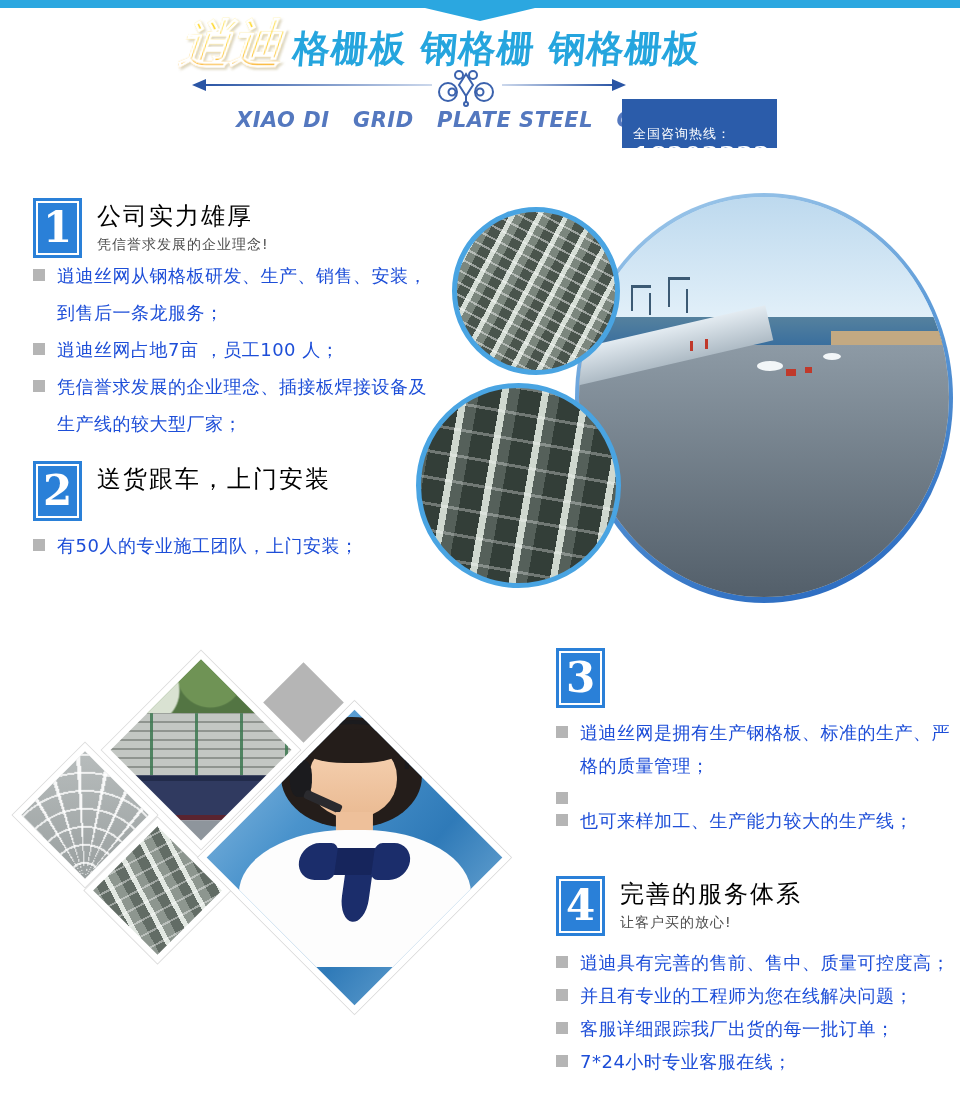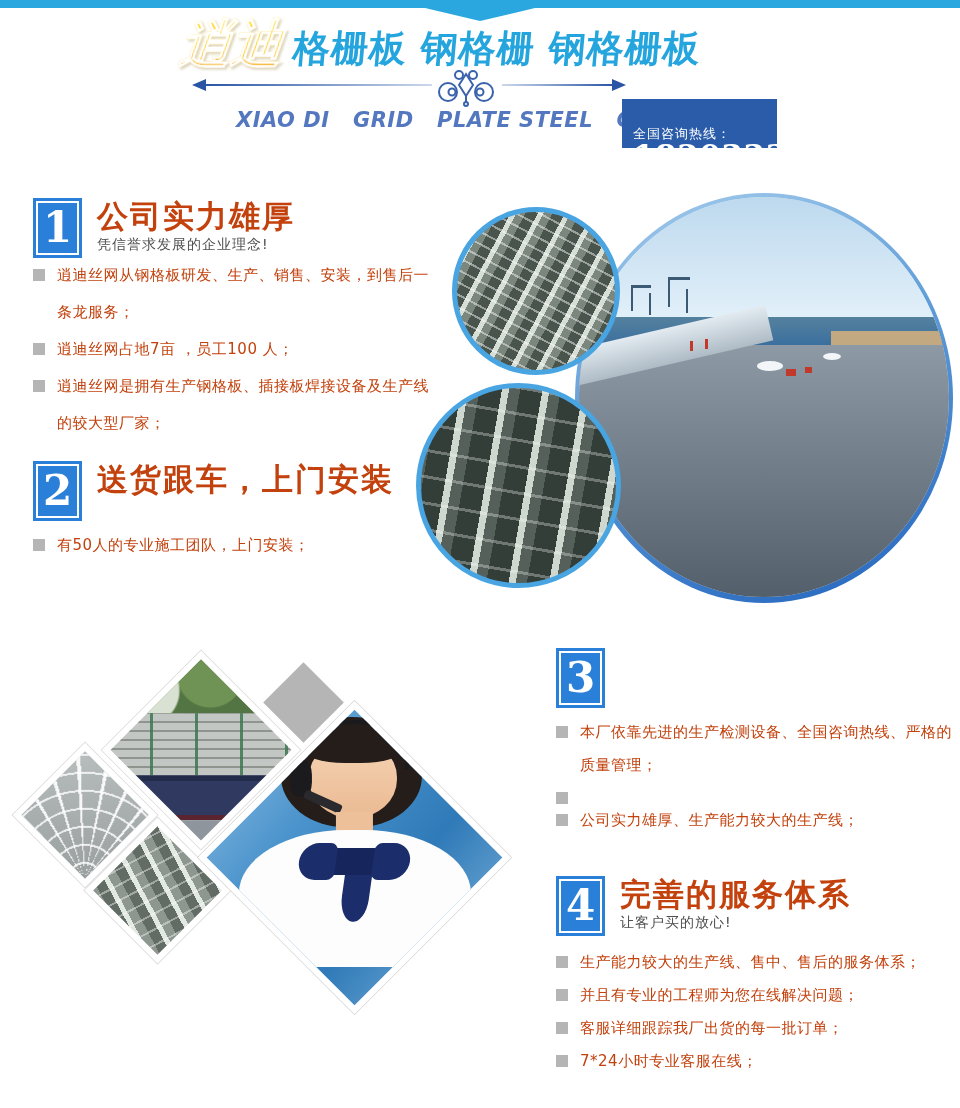--- a/index.html
+++ b/index.html
@@ -29,36 +29,36 @@
   .arrow-head.l{left:192px;border-right:14px solid #2a55a5;}
   .arrow-head.r{left:612px;border-left:14px solid #2a55a5;}
   .ornament{left:434px;top:66px;}
   .ornament svg{stroke:#3b62ad;fill:none;stroke-width:2;}
   .head-sub{left:236px;top:108px;font-size:21px;font-weight:bold;font-style:italic;
     color:#5478bf;white-space:pre;letter-spacing:.5px;}
   .hotline{left:622px;top:99px;width:155px;height:49px;background:#2b5caa;color:#fff;
     padding:5px 0 0 11px;box-sizing:border-box;}
   .hotline .lbl{font-size:13px;letter-spacing:1px;margin-top:21px;}
   .hotline .num{font-family:"DejaVu Serif","Liberation Serif",serif;font-weight:bold;
-    font-size:31px;letter-spacing:.5px;line-height:26px;}
+    font-size:24px;letter-spacing:.5px;line-height:26px;}
 
   
   .sec-head{display:flex;align-items:flex-start;}
   .num-box{width:49px;height:60px;background:#2a80d8;position:relative;flex:none;
     display:flex;align-items:center;justify-content:center;}
   .num-box::before{content:'';position:absolute;inset:3px;border:2px solid #fff;}
   .num-box span{position:relative;color:#fff;font-family:"DejaVu Serif","Liberation Serif",serif;
     font-weight:bold;font-size:42px;line-height:1;}
   .sec-ttl{margin-left:15px;padding-top:1px;}
-  .sec-ttl .t{font-size:31px;font-weight:bold;color:#c2410c;letter-spacing:2px;line-height:34px;}
+  .sec-ttl .t{font-size:24px;font-weight:normal;color:#000000;letter-spacing:2px;line-height:34px;}
   .sec-ttl .s{font-size:14px;color:#4f4f4f;margin-top:3px;letter-spacing:1px;}
 
   
   .blist{display:block;}
-  .bullet{display:flex;font-size:15px;line-height:37px;letter-spacing:.5px;color:#c2410c;}
+  .bullet{display:flex;font-size:18px;line-height:37px;letter-spacing:.5px;color:#1d4ed8;}
   .bullet .sq{width:12px;height:12px;background:#b5b5b5;margin:12px 12px 0 0;flex:none;}
   .blist.r .bullet{line-height:33px;}
   .blist.r .bullet .sq{margin-top:10px;}
 
   
   .bigc-wrap{left:575px;top:193px;width:378px;height:410px;border-radius:50%;
     background:linear-gradient(160deg,#a6cdec 0%,#5d9bd8 45%,#2e6ec2 90%);
     padding:4px 4px 6px 4px;box-sizing:border-box;}
   .bigc{width:100%;height:100%;border-radius:50%;overflow:hidden;position:relative;background:#cfe4f3;}
   .bigc .sky{position:absolute;left:0;top:0;right:0;height:36%;
@@ -186,21 +186,21 @@
   <div class="bullet">
       <span class="sq"></span>
       <span>逍迪丝网从钢格板研发、生产、销售、安装，到售后一条龙服务；</span>
     </div>
   <div class="bullet">
       <span class="sq"></span>
       <span>逍迪丝网占地7亩 ，员工100 人；</span>
     </div>
   <div class="bullet">
       <span class="sq"></span>
-      <span>逍迪丝网是拥有生产钢格板、插接板焊接设备及生产线的较大型厂家；</span>
+      <span>凭信誉求发展的企业理念、插接板焊接设备及生产线的较大型厂家；</span>
     </div>
 </div>
 
 <div class="abs sec-head" style="left:33px;top:461px;">
   <div class="num-box">
       <span>2</span>
     </div>
   <div class="sec-ttl">
     <div class="t">送货跟车，上门安装</div>
   </div>
@@ -241,45 +241,45 @@
 
 <div class="abs sec-head" style="left:556px;top:648px;">
   <div class="num-box">
       <span>3</span>
     </div>
 </div>
 
 <div class="abs blist r" style="left:556px;top:716px;width:400px;">
   <div class="bullet">
       <span class="sq"></span>
-      <span>本厂依靠先进的生产检测设备、全国咨询热线、严格的质量管理；</span>
-    </div>
-  <div class="bullet">
-      <span class="sq"></span>
-    </div>
-  <div class="bullet">
-      <span class="sq"></span>
-      <span>公司实力雄厚、生产能力较大的生产线；</span>
+      <span>逍迪丝网是拥有生产钢格板、标准的生产、严格的质量管理；</span>
+    </div>
+  <div class="bullet">
+      <span class="sq"></span>
+    </div>
+  <div class="bullet">
+      <span class="sq"></span>
+      <span>也可来样加工、生产能力较大的生产线；</span>
     </div>
 </div>
 
 <div class="abs sec-head" style="left:556px;top:876px;">
   <div class="num-box">
       <span>4</span>
     </div>
   <div class="sec-ttl">
     <div class="t">完善的服务体系</div>
     <div class="s">让客户买的放心!</div>
   </div>
 </div>
 
 <div class="abs blist r" style="left:556px;top:946px;width:400px;">
   <div class="bullet">
       <span class="sq"></span>
-      <span>生产能力较大的生产线、售中、售后的服务体系；</span>
+      <span>逍迪具有完善的售前、售中、质量可控度高；</span>
     </div>
   <div class="bullet">
       <span class="sq"></span>
       <span>并且有专业的工程师为您在线解决问题；</span>
     </div>
   <div class="bullet">
       <span class="sq"></span>
       <span>客服详细跟踪我厂出货的每一批订单；</span>
     </div>
   <div class="bullet">

